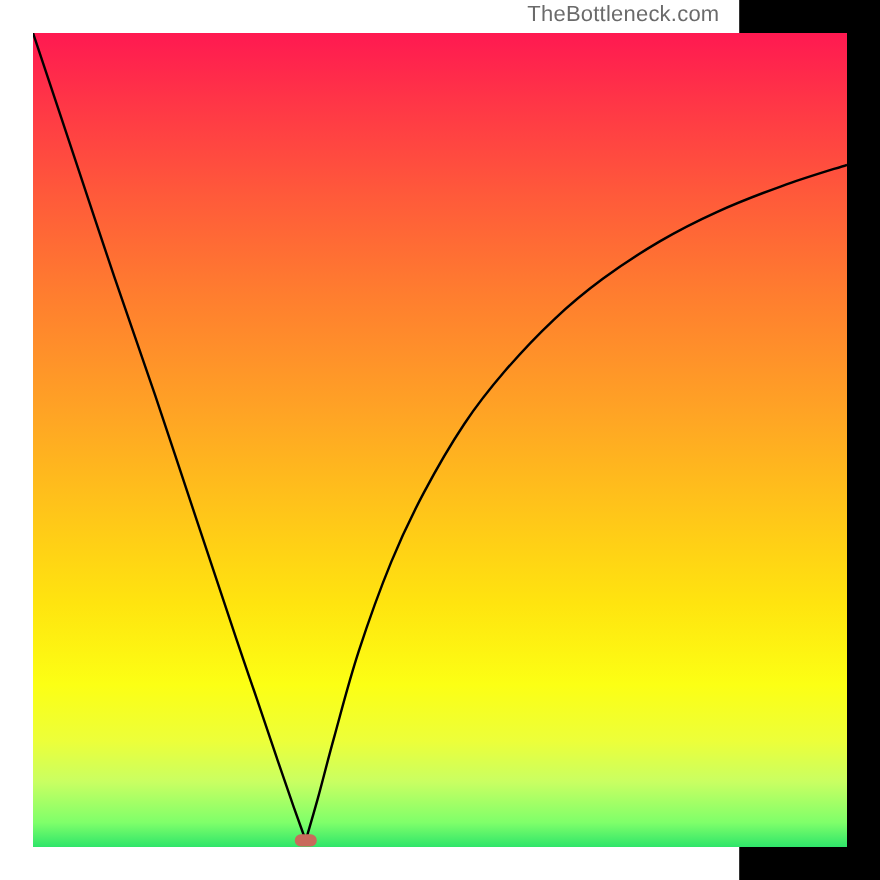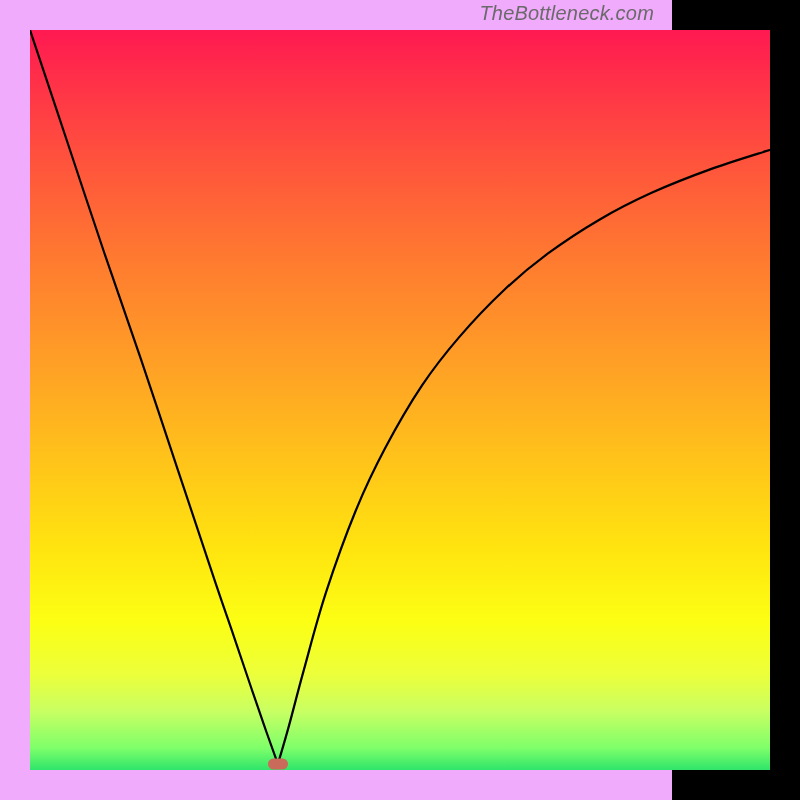--- a/index.html
+++ b/index.html
@@ -8,22 +8,21 @@
     width: 800px;
     height: 800px;
     background: #000;
     font-family: Arial, Helvetica, sans-serif;
     overflow: hidden;
   }
   .frame {
     position: relative;
     width: 672px;
     height: 800px;
-    background: #f0abfc;
-    font-style: italic;
+    background: #ffffff;
   }
   .attribution {
     position: absolute;
     top: 2px;
     right: 18px;
     color: #6a6a6a;
     font-size: 20px;
     font-weight: 400;
     letter-spacing: 0.2px;
     z-index: 10;

